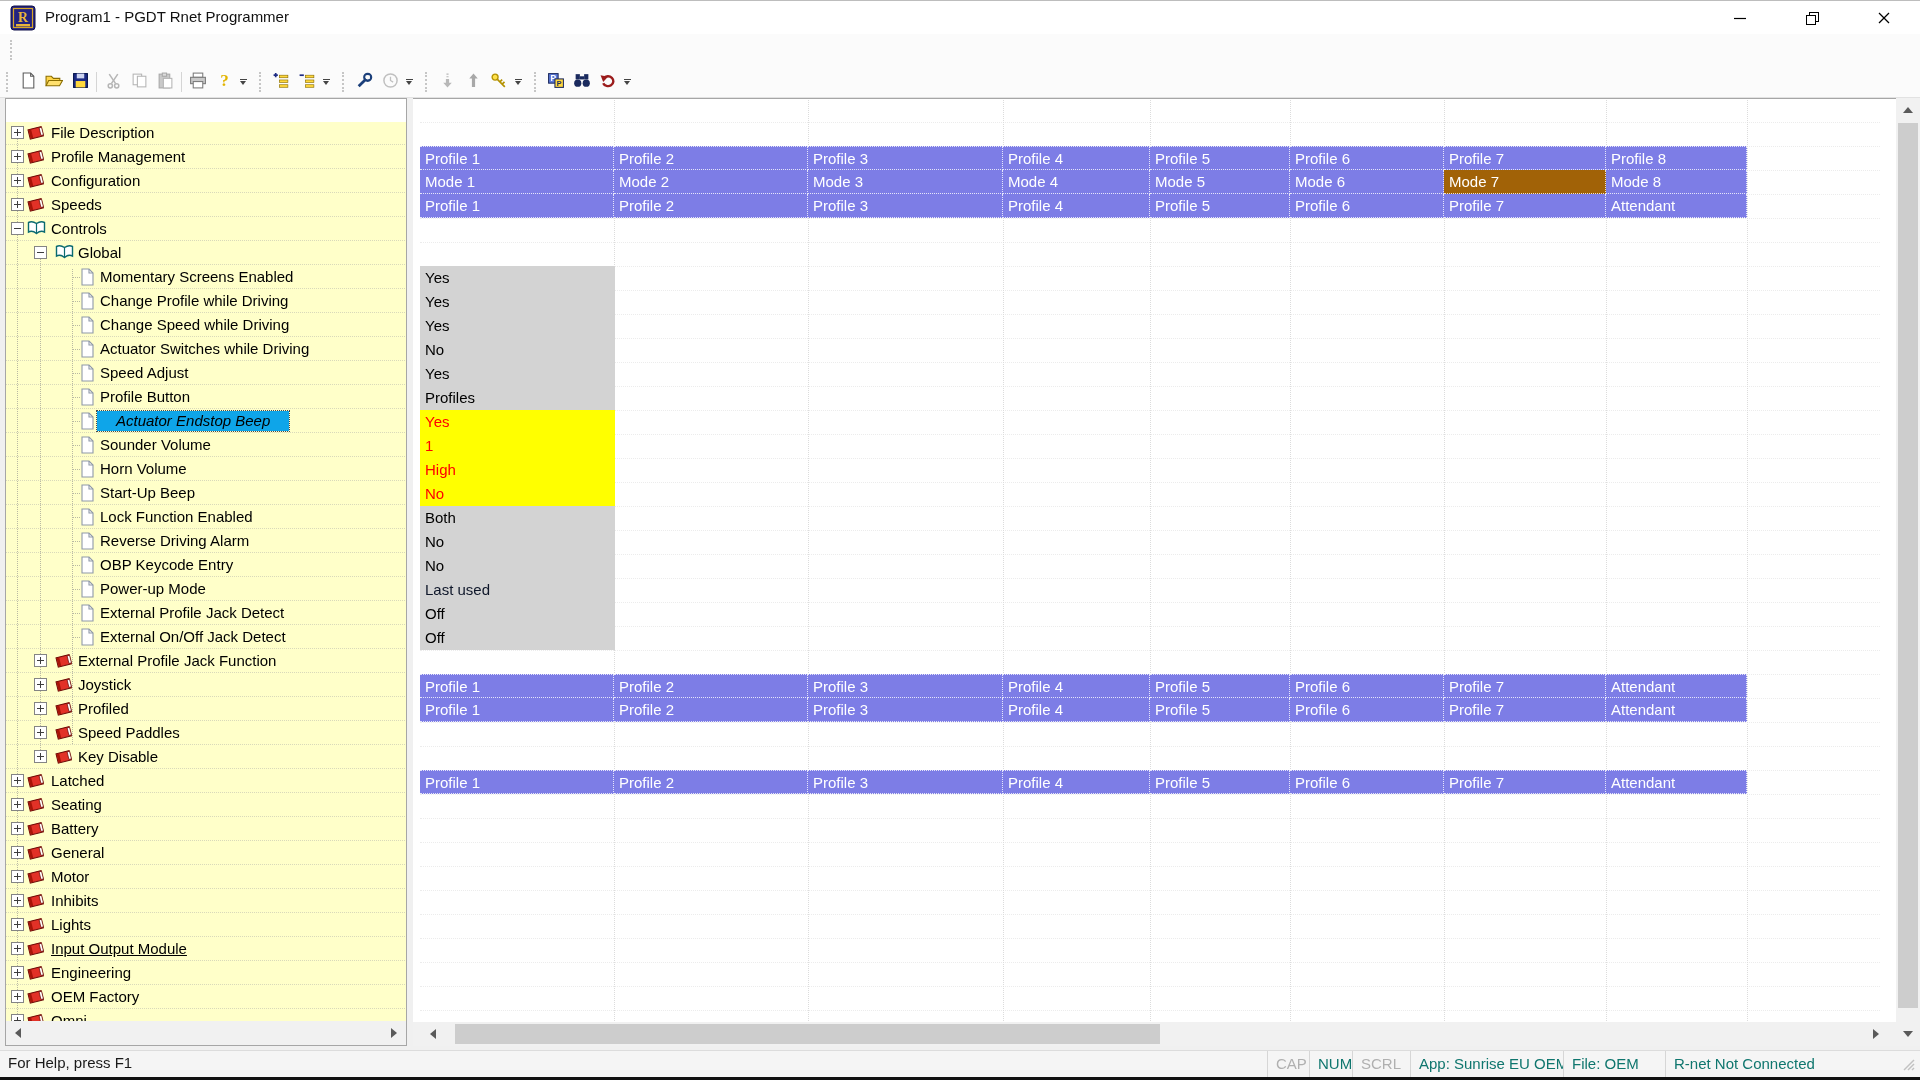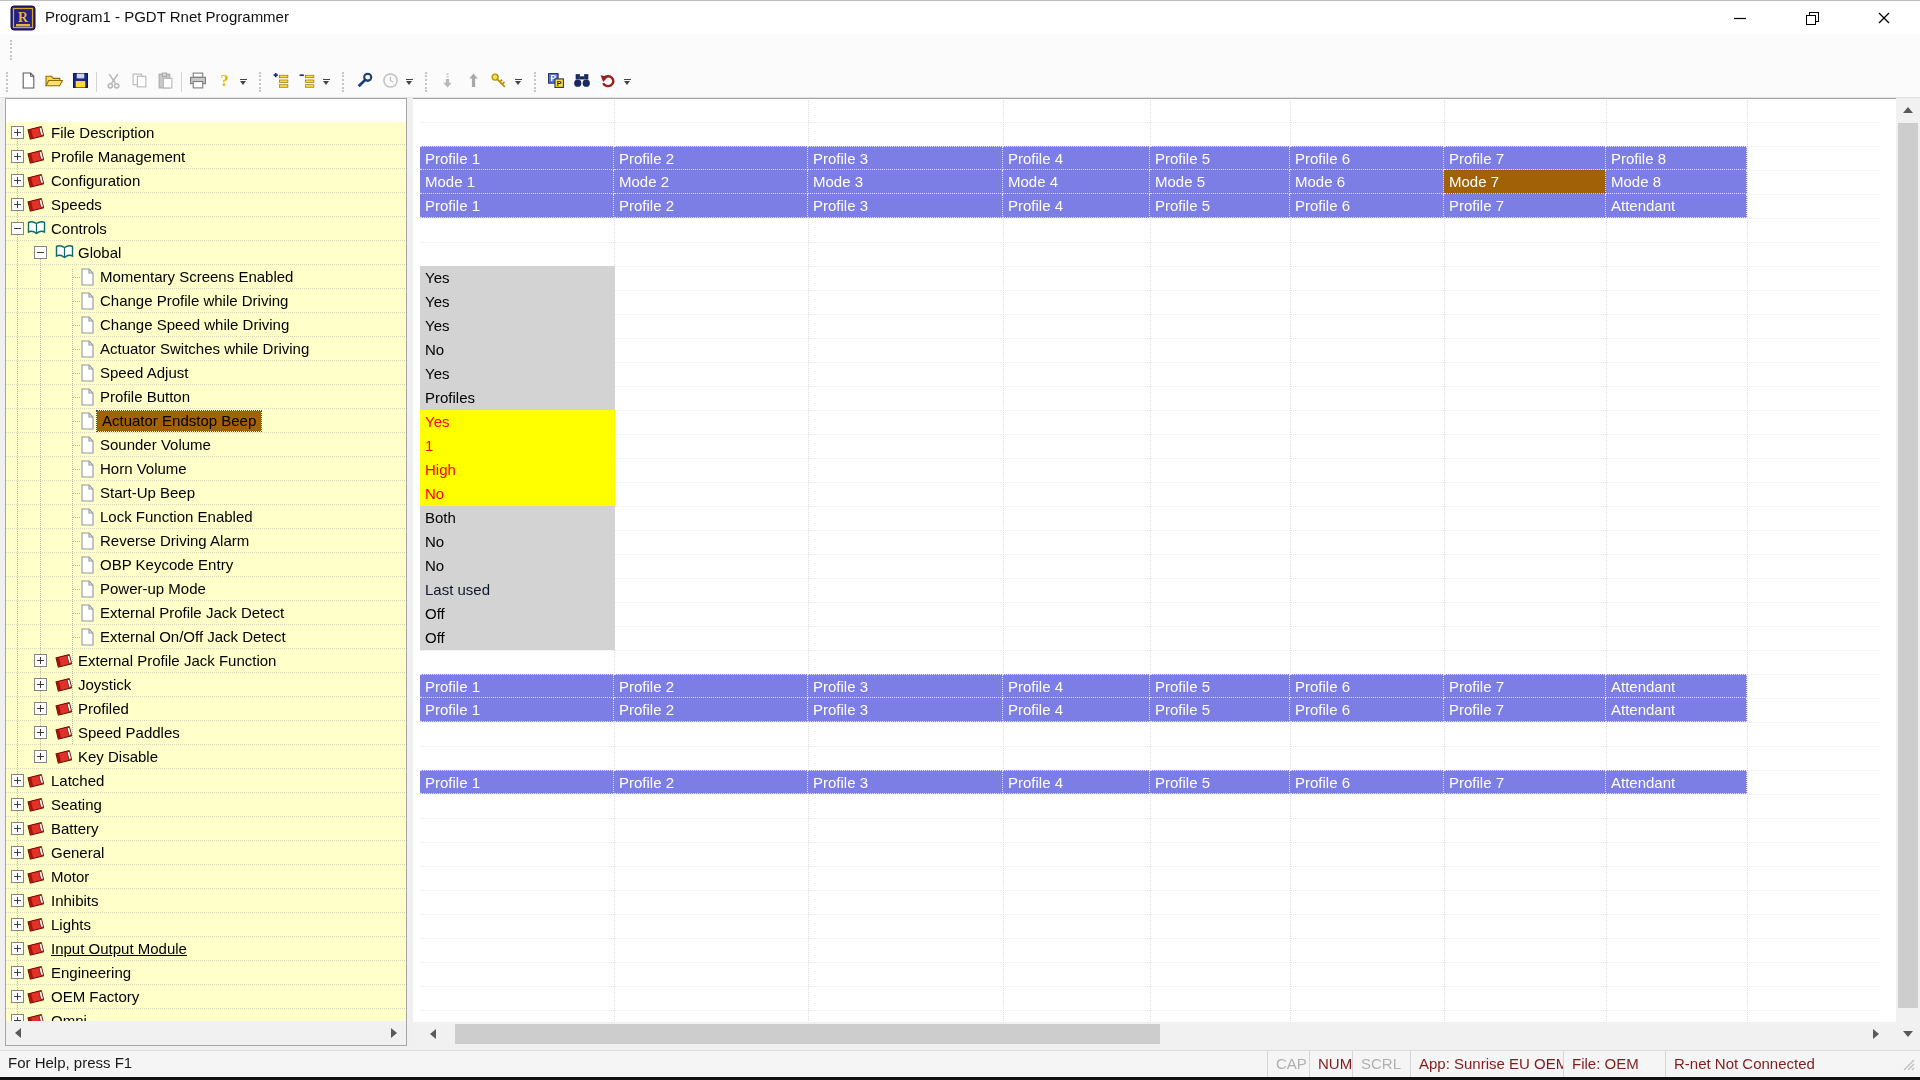--- a/index.html
+++ b/index.html
@@ -29,21 +29,21 @@
   .tb-dd { width:12px; height:26px; display:flex; flex-direction:column; align-items:center; justify-content:center; gap:1px; }
   .tb-dd .bar { width:7px; height:1px; background:#444; }
   .tb-dd .tri { width:0; height:0; border-left:3.5px solid transparent; border-right:3.5px solid transparent; border-top:4px solid #444; }
   
   .main-bg { position:absolute; left:0; top:98px; width:1920px; height:952px; background:#f0f0f0; }
   .tree-panel { position:absolute; left:5px; top:98px; width:402px; height:948px; background:#fff; border:1px solid #a6a6a6; }
   .tree-clip { position:absolute; left:0; top:0; right:0; bottom:24px; overflow:hidden; }
   .tree-yellow { position:absolute; left:0; top:23px; right:0; bottom:0; background:#ffffc9; }
   .tree-row { position:absolute; left:0; width:399px; height:24px; border-bottom:1px dotted #d9d9ba; }
   .tree-label { position:absolute; top:2px; line-height:20px; font-size:15px; white-space:nowrap; color:#000; }
-  .tree-label.sel { background:#a16207; outline:1px dotted #4a4a4a; padding:0 5px; margin-left:-3px; }
+  .tree-label.sel { background:#0ea5e9; outline:1px dotted #4a4a4a; padding:0 19px; margin-left:-3px;font-style:italic; }
   .tree-label.und { text-decoration:underline; }
   .expander { position:absolute; top:5px; width:13px; height:13px; background:#fff; border:1px solid #848484; }
   .expander .h { position:absolute; left:2px; top:5px; width:7px; height:1px; background:#3d3d3d; }
   .expander .v { position:absolute; left:5px; top:2px; width:1px; height:7px; background:#3d3d3d; }
   .tree-ico { position:absolute; top:3px; }
   .spine { position:absolute; width:1px; border-left:1px dotted #b9b9a2; }
   .stub { position:absolute; height:1px; border-top:1px dotted #b9b9a2; }
   
   .grid-panel { position:absolute; left:413px; top:98px; width:1483px; height:948px; background:#fff; border-top:1px solid #a6a6a6; }
   .grid-clip { position:absolute; left:0; top:0; right:0; bottom:24px; overflow:hidden; }
@@ -55,21 +55,21 @@
   .sb-track { position:absolute; background:#f1f1f1; }
   .sb-thumb { position:absolute; background:#cdcdcd; }
   .sb-arrow { position:absolute; display:flex; align-items:center; justify-content:center; background:#f1f1f1; }
   .tri-l { width:0;height:0;border-top:5px solid transparent;border-bottom:5px solid transparent;border-right:6px solid #5a5a5a; }
   .tri-r { width:0;height:0;border-top:5px solid transparent;border-bottom:5px solid transparent;border-left:6px solid #5a5a5a; }
   .tri-u { width:0;height:0;border-left:5px solid transparent;border-right:5px solid transparent;border-bottom:6px solid #5a5a5a; }
   .tri-d { width:0;height:0;border-left:5px solid transparent;border-right:5px solid transparent;border-top:6px solid #5a5a5a; }
   
   .statusbar { position:absolute; left:0; top:1050px; width:1920px; height:27px; background:#f5f5f5; border-top:1px solid #dcdcdc; }
   .status-help { position:absolute; left:8px; top:3px; font-size:15px; color:#1a1a1a; }
-  .spanel { position:absolute; top:0; height:27px; line-height:26px; font-size:15px; color:#7f1d1d; border-left:1px solid #d6d6d6; padding-left:8px; overflow:hidden; white-space:nowrap; }
+  .spanel { position:absolute; top:0; height:27px; line-height:26px; font-size:15px; color:#0f766e; border-left:1px solid #d6d6d6; padding-left:8px; overflow:hidden; white-space:nowrap; }
   .spanel.dim { color:#b0b0b0; }
   .bottom-edge { position:absolute; left:0; top:1077px; width:1920px; height:3px; background:#111; }
 </style>
 </head>
 <body>
 
 <div class="titlebar">
   <span class="title-icon">
     <svg width="26" height="26" viewBox="0 0 26 26">
       <rect x="1" y="1" width="24" height="24" rx="3" fill="#232380" stroke="#11114a"></rect>

